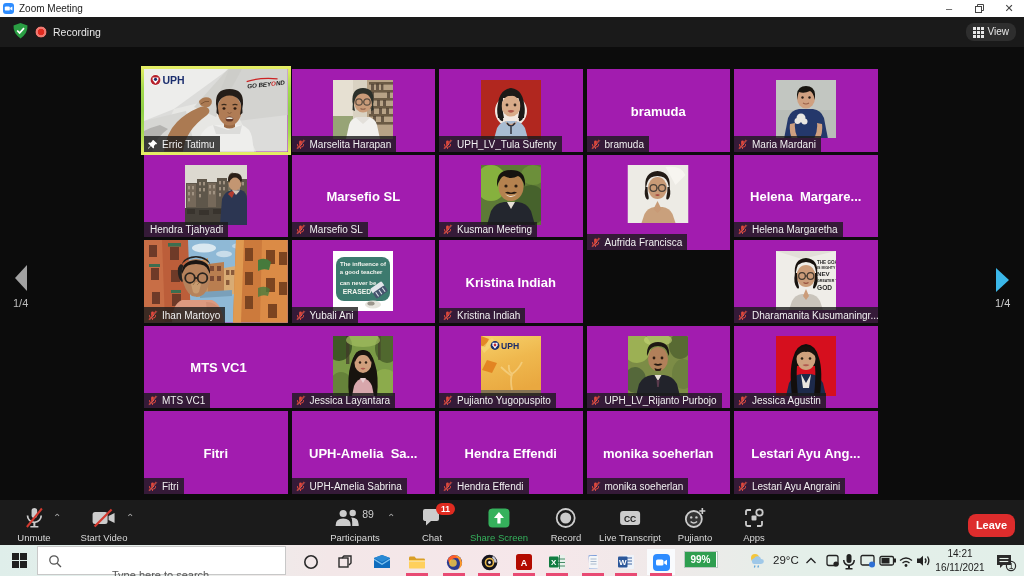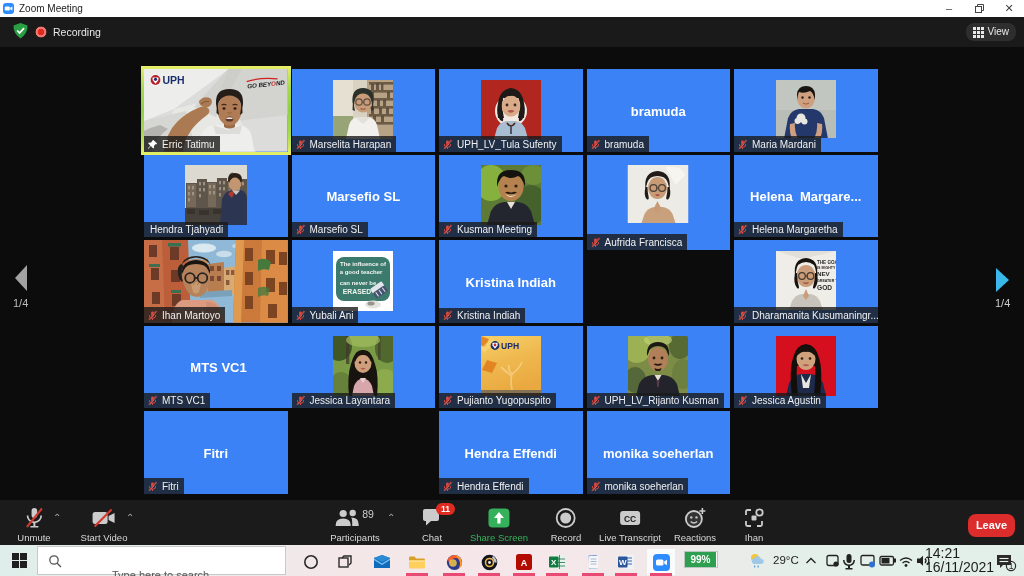--- a/index.html
+++ b/index.html
@@ -8,21 +8,21 @@
 #titlebar { position:absolute; left:0; top:0; width:1024px; height:17px; background:#fff; }
 #titlebar .zicon { position:absolute; left:3px; top:2.5px; width:11px; height:11px; border-radius:3px; background:#2d8cff; }
 #titlebar .zicon svg { position:absolute; left:0; top:0; }
 #titlebar .ttext { position:absolute; left:19px; top:3px; font-size:10px; color:#222; }
 .winbtn { position:absolute; top:0; width:30px; height:17px; color:#444; font-size:11px; text-align:center; line-height:16px; }
 
 #header { position:absolute; left:0; top:17px; width:1024px; height:30px; background:#1a1a1a; }
 #viewbtn { position:absolute; right:8px; top:23px; height:18px; background:#2e2e2e; border-radius:8px; color:#e8e8e8; font-size:10px; line-height:18px; padding:0 7px 0 22px; }
 
 #main { position:absolute; left:0; top:47px; width:1024px; height:453px; background:#0c0c0c; }
-.tile { position:absolute; background:#3b82f6; overflow:hidden; }
+.tile { position:absolute; background:#a21caf; overflow:hidden; }
 .photo { position:absolute; left:50%; top:10.5px; transform:translateX(-50%); }
 .cname { position:absolute; left:0; right:0; top:50%; transform:translateY(-50%); text-align:center; color:#fff; font-size:13px; font-weight:bold; }
 .lbl { position:absolute; left:0; bottom:0; height:15.5px; background:rgba(26,26,26,.8); display:flex; align-items:center; padding:0 5px 0 3px; max-width:100%; overflow:hidden; }
 .lbl .mic { flex:0 0 auto; margin-right:4px; }
 .lbl span { color:#f0f0f0; font-size:10px; white-space:nowrap;text-align:center; }
 .lbl-ni { padding-left:6px; }
 .lbl-s span { font-size:9.3px; }
 .lbl-s { padding-right:2px; }
 .actborder { position:absolute; background:linear-gradient(180deg,#e8ef67 0%,#a5d94e 25%,#8fd047 50%,#a5d94e 75%,#e8ef67 100%); z-index:0; }
 .tile.video { z-index:1; }
@@ -50,21 +50,21 @@
 #searchbox .sg { position:absolute; left:10px; top:7px; }
 #searchbox .st { position:absolute; left:30px; top:22px; font-size:11px; color:#555;margin-left:44px; }
 .tki { position:absolute; top:551px; width:24px; height:22px; display:flex; align-items:center; justify-content:center; }
 .tki .ul { position:absolute; left:1px; right:1px; top:22px; height:2.6px; background:#e84a73; }
 .tki.act { background:#f9fbfd; box-shadow:0 0 0 2px #f9fbfd; }
 #battbox { position:absolute; left:684px; top:551px; width:34px; height:17px; background:#fff; border:1px solid #b8c8c0; display:flex; }
 #battbox .fill { background:#2e9e4f; color:#fff; font-size:10px; font-weight:bold; line-height:15px; padding:0 2px; width:31px; text-align:center; }
 #weather { position:absolute; left:748px; top:552px; }
 #wtemp { position:absolute; left:773px; top:554px; font-size:11.5px; color:#1c1c1c; }
 #tray { position:absolute; left:803px; top:550px; }
-#clock { position:absolute; left:925px; top:547px; width:70px; text-align:left; font-size:14px; color:#1c1c1c; line-height:13.5px; }
+#clock { position:absolute; left:925px; top:547px; width:70px; text-align:center; font-size:10px; color:#1c1c1c; line-height:13.5px; }
 #notif { position:absolute; left:995px; top:552px; }
 </style></head>
 <body>
 <div id="stage">
   <div id="titlebar">
     <div class="zicon">
         <svg width="11" height="11" viewBox="0 0 11 11">
           <rect x="1.8" y="3.4" width="5" height="4.2" rx="1.2" fill="#fff"></rect>
           <path d="M7.2 4.8 L9.4 3.5 L9.4 7.5 L7.2 6.2 Z" fill="#fff"></path>
         </svg>
@@ -679,21 +679,21 @@
 </svg></div>
       <div class="lbl">
         <svg class="mic" width="11" height="11" viewBox="0 0 24 24">
           <g fill="#e04a3f" stroke="none">
             <rect x="9" y="3" width="6" height="11" rx="3"></rect>
             <path d="M6 11a6 6 0 0 0 12 0h1.8a7.8 7.8 0 0 1-6.8 7.7V22h-2v-3.3A7.8 7.8 0 0 1 4.2 11z"></path>
           </g>
           <line x1="4" y1="21" x2="20" y2="2" stroke="#c83a30" stroke-width="2.4"></line>
           <line x1="5.5" y1="22" x2="21.5" y2="3" stroke="#ff8f85" stroke-width="1.1"></line>
         </svg>
-        <span>UPH_LV_Rijanto Kusman</span>
+        <span>UPH_LV_Rijanto Purbojo</span>
       </div>
     </div>
 <div class="tile " style="left:734px;top:325.8px;width:143.5px;height:82.6px">
       <div class="photo" style="width:60px;height:60px;"><svg width="60" height="60" viewBox="0 0 60 60" preserveAspectRatio="none">
 <rect width="60" height="60" fill="#d60f1e"></rect>
 <path d="M10 60 L13 47 Q17 39 25 38 L35 38 Q43 39 47 47 L50 60 Z" fill="#1d2a4a"></path>
 <path d="M25 38 L30 47 L35 38 L33 52 L27 52 Z" fill="#e9e6df"></path>
 <path d="M16 60 Q13 34 17 22 Q20 9 30 8 Q40 9 43 22 Q47 34 44 60 L38 60 Q40 40 39 30 L21 30 Q20 40 22 60 Z" fill="#120e0c"></path>
 <ellipse cx="30" cy="23" rx="9.5" ry="11" fill="#cfa17d"></ellipse>
 <path d="M20 19 Q21 10 30 10 Q39 10 40 19 L40 21 Q35 15 30 16 Q25 15 20 21 Z" fill="#17110d"></path>
@@ -722,20 +722,34 @@
           <g fill="#e04a3f" stroke="none">
             <rect x="9" y="3" width="6" height="11" rx="3"></rect>
             <path d="M6 11a6 6 0 0 0 12 0h1.8a7.8 7.8 0 0 1-6.8 7.7V22h-2v-3.3A7.8 7.8 0 0 1 4.2 11z"></path>
           </g>
           <line x1="4" y1="21" x2="20" y2="2" stroke="#c83a30" stroke-width="2.4"></line>
           <line x1="5.5" y1="22" x2="21.5" y2="3" stroke="#ff8f85" stroke-width="1.1"></line>
         </svg>
         <span>Fitri</span>
       </div>
     </div>
+<div class="tile " style="left:291.5px;top:411.3px;width:143.5px;height:82.6px">
+      <div class="cname">UPH-Amelia&nbsp; Sa...</div>
+      <div class="lbl">
+        <svg class="mic" width="11" height="11" viewBox="0 0 24 24">
+          <g fill="#e04a3f" stroke="none">
+            <rect x="9" y="3" width="6" height="11" rx="3"></rect>
+            <path d="M6 11a6 6 0 0 0 12 0h1.8a7.8 7.8 0 0 1-6.8 7.7V22h-2v-3.3A7.8 7.8 0 0 1 4.2 11z"></path>
+          </g>
+          <line x1="4" y1="21" x2="20" y2="2" stroke="#c83a30" stroke-width="2.4"></line>
+          <line x1="5.5" y1="22" x2="21.5" y2="3" stroke="#ff8f85" stroke-width="1.1"></line>
+        </svg>
+        <span>UPH-Amelia Sabrina</span>
+      </div>
+    </div>
 <div class="tile " style="left:439px;top:411.3px;width:143.5px;height:82.6px">
       <div class="cname">Hendra Effendi</div>
       <div class="lbl">
         <svg class="mic" width="11" height="11" viewBox="0 0 24 24">
           <g fill="#e04a3f" stroke="none">
             <rect x="9" y="3" width="6" height="11" rx="3"></rect>
             <path d="M6 11a6 6 0 0 0 12 0h1.8a7.8 7.8 0 0 1-6.8 7.7V22h-2v-3.3A7.8 7.8 0 0 1 4.2 11z"></path>
           </g>
           <line x1="4" y1="21" x2="20" y2="2" stroke="#c83a30" stroke-width="2.4"></line>
           <line x1="5.5" y1="22" x2="21.5" y2="3" stroke="#ff8f85" stroke-width="1.1"></line>
@@ -748,20 +762,34 @@
       <div class="lbl">
         <svg class="mic" width="11" height="11" viewBox="0 0 24 24">
           <g fill="#e04a3f" stroke="none">
             <rect x="9" y="3" width="6" height="11" rx="3"></rect>
             <path d="M6 11a6 6 0 0 0 12 0h1.8a7.8 7.8 0 0 1-6.8 7.7V22h-2v-3.3A7.8 7.8 0 0 1 4.2 11z"></path>
           </g>
           <line x1="4" y1="21" x2="20" y2="2" stroke="#c83a30" stroke-width="2.4"></line>
           <line x1="5.5" y1="22" x2="21.5" y2="3" stroke="#ff8f85" stroke-width="1.1"></line>
         </svg>
         <span>monika soeherlan</span>
+      </div>
+    </div>
+<div class="tile " style="left:734px;top:411.3px;width:143.5px;height:82.6px">
+      <div class="cname">Lestari Ayu Ang...</div>
+      <div class="lbl">
+        <svg class="mic" width="11" height="11" viewBox="0 0 24 24">
+          <g fill="#e04a3f" stroke="none">
+            <rect x="9" y="3" width="6" height="11" rx="3"></rect>
+            <path d="M6 11a6 6 0 0 0 12 0h1.8a7.8 7.8 0 0 1-6.8 7.7V22h-2v-3.3A7.8 7.8 0 0 1 4.2 11z"></path>
+          </g>
+          <line x1="4" y1="21" x2="20" y2="2" stroke="#c83a30" stroke-width="2.4"></line>
+          <line x1="5.5" y1="22" x2="21.5" y2="3" stroke="#ff8f85" stroke-width="1.1"></line>
+        </svg>
+        <span>Lestari Ayu Angraini</span>
       </div>
     </div>
   <div id="larrow"></div>
     <div id="lpage">1/4</div>
   <div id="rarrow"></div>
     <div id="rpage">1/4</div>
 
 <div class="tb" style="left:34px">
       <div class="tbi">
         <svg width="26" height="26" viewBox="0 0 26 26">
@@ -841,35 +869,35 @@
       <div class="tbi">
         <svg width="26" height="26" viewBox="0 0 26 26">
           <circle cx="12" cy="14" r="8" fill="none" stroke="#ccc" stroke-width="1.8"></circle>
           <circle cx="12" cy="14" r="8" fill="#ccc" opacity=".15"></circle>
           <circle cx="9.4" cy="12.4" r="1.2" fill="#ccc"></circle>
           <circle cx="14.6" cy="12.4" r="1.2" fill="#ccc"></circle>
           <path d="M8.8 16.5 Q12 19.5 15.2 16.5" stroke="#ccc" stroke-width="1.6" fill="none"></path>
           <path d="M20.5 3 L20.5 9 M17.5 6 L23.5 6" stroke="#ccc" stroke-width="1.6"></path>
         </svg>
       </div>
-      <div class="tbt">Reactions</div>
+      <div class="tbt">Pujianto</div>
     </div>
 <div class="tb" style="left:754px">
       <div class="tbi">
         <svg width="26" height="26" viewBox="0 0 26 26">
           <g fill="none" stroke="#ccc" stroke-width="1.8">
             <path d="M10 5 L6.5 5 Q5 5 5 6.5 L5 10"></path>
             <path d="M16 21 L19.5 21 Q21 21 21 19.5 L21 16"></path>
             <path d="M5 16 L5 19.5 Q5 21 6.5 21 L10 21"></path>
           </g>
           <circle cx="18.5" cy="7.5" r="3.2" fill="none" stroke="#ccc" stroke-width="1.8"></circle>
           <rect x="10.5" y="10.5" width="5" height="5" rx="1" fill="#ccc"></rect>
         </svg>
       </div>
-      <div class="tbt">Ihan</div>
+      <div class="tbt">Apps</div>
     </div>
 <div class="leave">Leave</div>
 
   <div id="startbtn"><svg width="15" height="15" viewBox="0 0 15 15">
         <g fill="#1f1f1f">
           <rect x="0" y="0" width="7" height="7"></rect>
           <rect x="8" y="0" width="7" height="7"></rect>
           <rect x="0" y="8" width="7" height="7"></rect>
           <rect x="8" y="8" width="7" height="7"></rect>
         </g>

